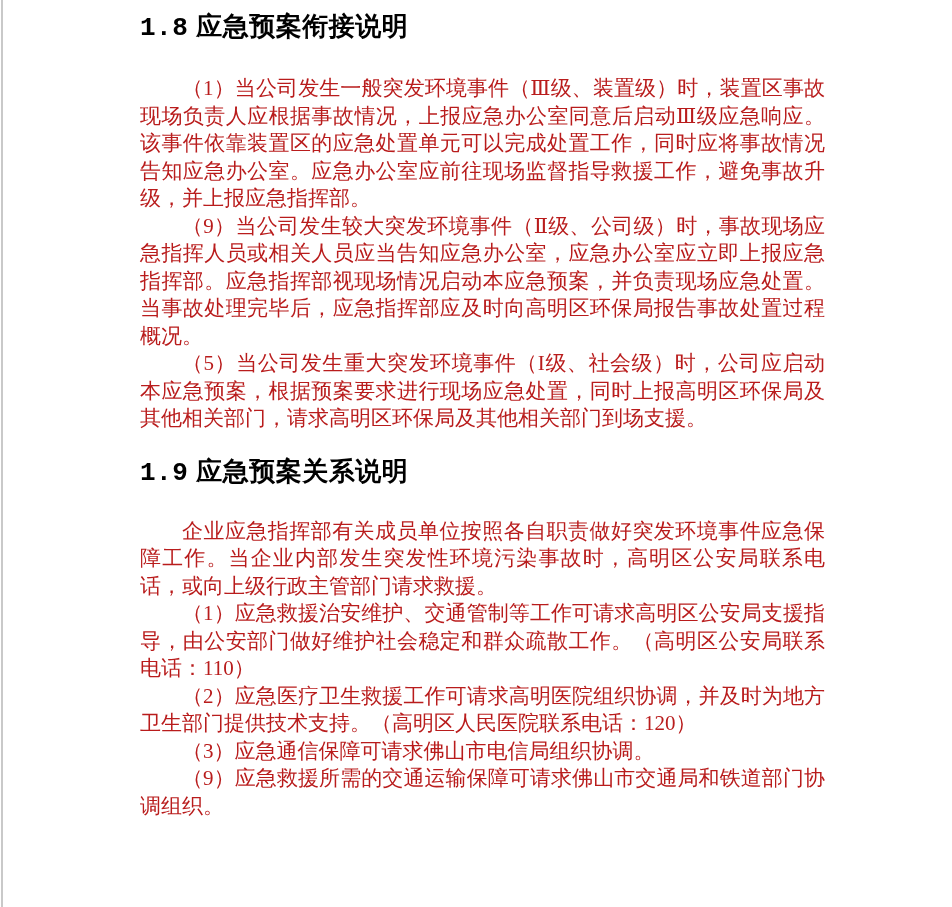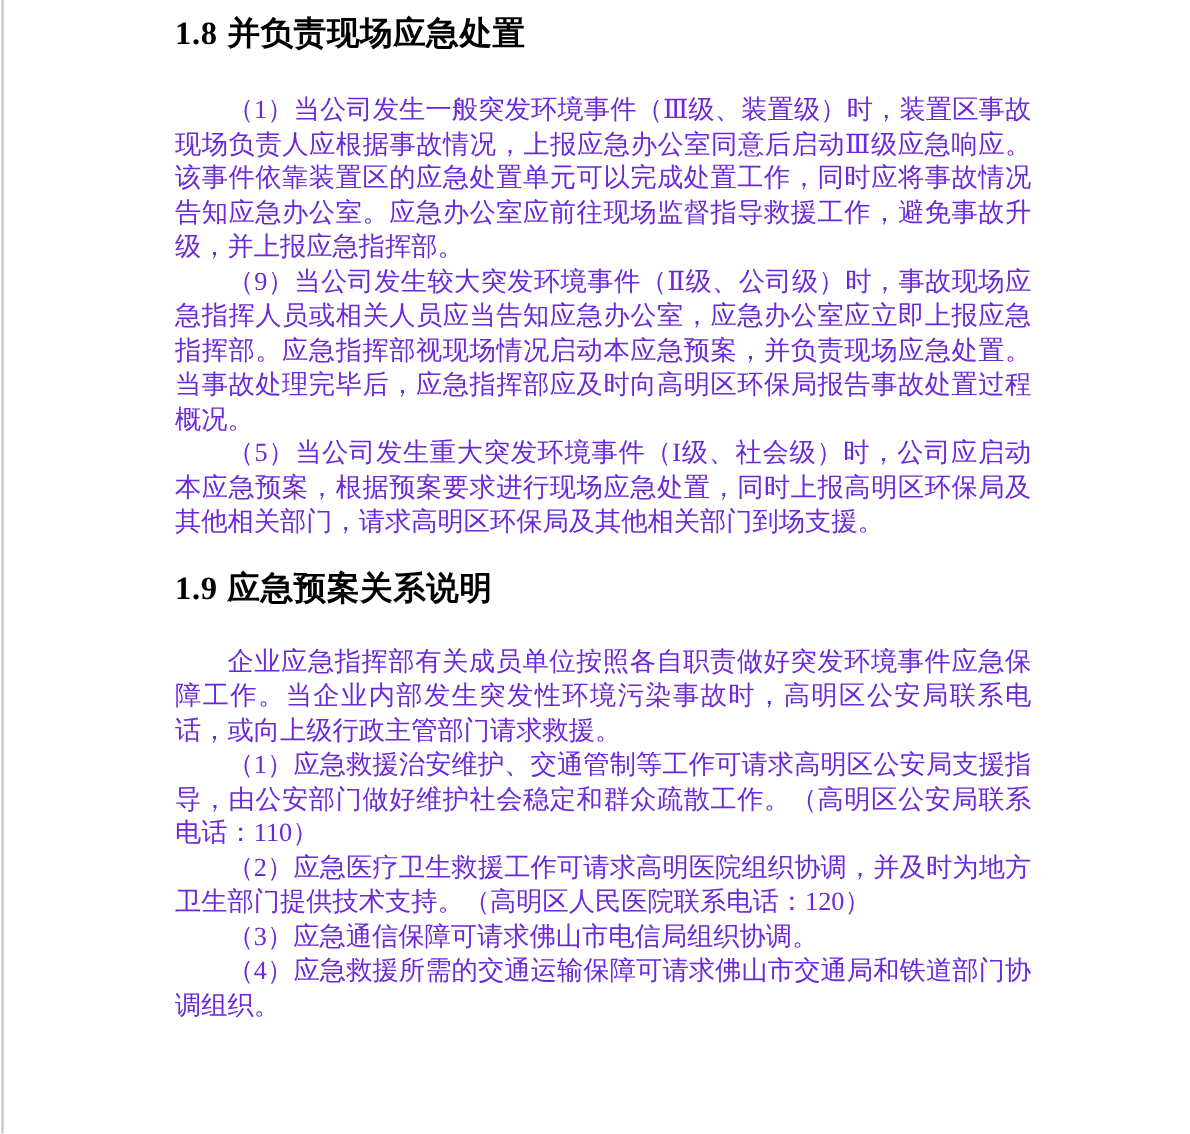--- a/index.html
+++ b/index.html
@@ -33,59 +33,59 @@
   }
   .section-heading {
     margin: 0;
     font-size: 26px;
     font-weight: bold;
     line-height: 34px;
     color: #000000;
     letter-spacing: 0.5px;
   }
   .section-heading .h-num {
-    font-family: Liberation Serif, serif;
+    font-family: Liberation Mono, monospace;
     margin-right: 8px;
   }
   .heading-first {
     margin-top: 4px;
     margin-bottom: 30px;
   }
   .heading-second {
     margin-top: 22px;
     margin-bottom: 28px;
   }
   .para {
     margin: 0;
     font-size: 21px;
     line-height: 27.5px;
     text-align: justify;
     text-justify: inter-ideograph;
     text-indent: 2em;
-    color: #6d28d9;
+    color: #b91c1c;
   }
 </style>
 </head>
 <body>
 
 <div class="page">
   <div class="left-edge-line"></div>
 
   <div class="content">
 
     <h2 class="section-heading heading-first">
-      <span class="h-num">1.8</span><span class="h-title">并负责现场应急处置</span>
+      <span class="h-num">1.8</span><span class="h-title">应急预案衔接说明</span>
     </h2>
     <p class="para">（1）当公司发生一般突发环境事件（Ⅲ级、装置级）时，装置区事故现场负责人应根据事故情况，上报应急办公室同意后启动Ⅲ级应急响应。该事件依靠装置区的应急处置单元可以完成处置工作，同时应将事故情况告知应急办公室。应急办公室应前往现场监督指导救援工作，避免事故升级，并上报应急指挥部。</p>
     <p class="para">（9）当公司发生较大突发环境事件（Ⅱ级、公司级）时，事故现场应急指挥人员或相关人员应当告知应急办公室，应急办公室应立即上报应急指挥部。应急指挥部视现场情况启动本应急预案，并负责现场应急处置。当事故处理完毕后，应急指挥部应及时向高明区环保局报告事故处置过程概况。</p>
     <p class="para">（5）当公司发生重大突发环境事件（I级、社会级）时，公司应启动本应急预案，根据预案要求进行现场应急处置，同时上报高明区环保局及其他相关部门，请求高明区环保局及其他相关部门到场支援。</p>
 
     <h2 class="section-heading heading-second">
       <span class="h-num">1.9</span><span class="h-title">应急预案关系说明</span>
     </h2>
     <p class="para">企业应急指挥部有关成员单位按照各自职责做好突发环境事件应急保障工作。当企业内部发生突发性环境污染事故时，高明区公安局联系电话，或向上级行政主管部门请求救援。</p>
     <p class="para">（1）应急救援治安维护、交通管制等工作可请求高明区公安局支援指导，由公安部门做好维护社会稳定和群众疏散工作。（高明区公安局联系电话：110）</p>
     <p class="para">（2）应急医疗卫生救援工作可请求高明医院组织协调，并及时为地方卫生部门提供技术支持。（高明区人民医院联系电话：120）</p>
     <p class="para">（3）应急通信保障可请求佛山市电信局组织协调。</p>
-    <p class="para">（4）应急救援所需的交通运输保障可请求佛山市交通局和铁道部门协调组织。</p>
+    <p class="para">（9）应急救援所需的交通运输保障可请求佛山市交通局和铁道部门协调组织。</p>
 
   </div>
 </div>
 
 </body></html>

